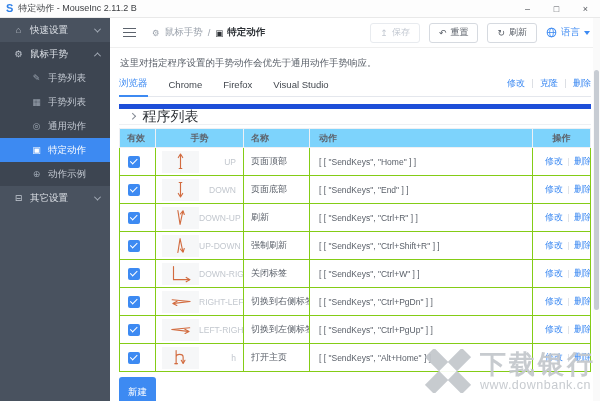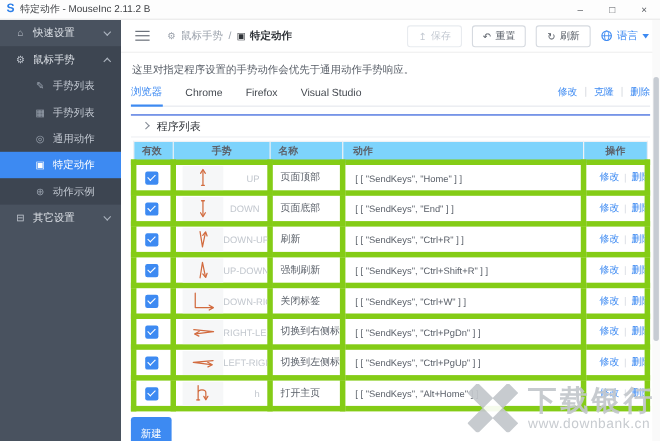--- a/index.html
+++ b/index.html
@@ -52,32 +52,32 @@
   .content { position:absolute; top:30px; left:0; right:0; bottom:0; padding:0 9px; }
   .info-text { margin:9px 0 0 1px; font-size:9.5px; color:#595f68; }
 
   .tabs-row { display:flex; align-items:flex-end; border-bottom:1px solid #e4e7ed; margin-top:7px; height:20px; }
   .tab { font-size:9.5px; color:#43484f; margin-right:21px; padding-bottom:6px; cursor:pointer; }
   .tab.active { color:var(--accent); border-bottom:2px solid var(--accent); margin-bottom:-1px; padding-bottom:5px; }
   .tab-actions { margin-left:auto; display:flex; align-items:center; gap:7px; padding-bottom:6px; font-size:9px; }
   .tab-actions a { color:var(--accent); }
   .vsep { width:1px; height:9px; background:#dcdfe4; }
 
-  .collapse-row { margin-top:7px; border-top:1px solid #1d4ed8; border-bottom:1px solid #eef0f3;
-    height:21px; display:flex; align-items:center; padding-left:11px; font-size:10px; color:#2e3237;
+  .collapse-row { margin-top:7px; border-top:5px solid #1d4ed8; border-bottom:1px solid #eef0f3;
+    height:21px; display:flex; align-items:center; padding-left:11px; font-size:14px; color:#2e3237;
     gap:8px; cursor:pointer; }
   .chev-right { width:4.5px; height:4.5px; border-right:1.2px solid #858c96; border-bottom:1.2px solid #858c96;
     transform:rotate(-45deg); }
 
   table { width:100%; border-collapse:collapse; table-layout:fixed; margin-top:3px; }
   th { background:#7dd3fc; border:1px solid #eef0f4; height:19px; font-size:9px; font-weight:bold;
     color:#5d636c; text-align:left; padding-left:7px; }
   th.c-g, th.c-o { text-align:center; padding-left:0; }
   th.c-a { padding-left:9px; }
-  td { border:5px solid #84cc16; height:28px; font-size:9px; color:#595f68; padding-left:7px;
+  td { border:1px solid #84cc16; height:28px; font-size:9px; color:#595f68; padding-left:7px;
     overflow:hidden; white-space:nowrap; }
   td.c-ck { padding-left:8px; }
   .checkbox { width:12px; height:12px; background:var(--accent); border-radius:2px; display:inline-block;
     position:relative; cursor:pointer; vertical-align:middle; }
   .checkbox .tick { position:absolute; left:3.5px; top:1.5px; width:3.5px; height:6.5px;
     border-right:1.4px solid #fff; border-bottom:1.4px solid #fff; transform:rotate(45deg); }
   td.c-g { padding:0 7px 0 6px; }
   .g-wrap { display:flex; align-items:center; }
   .g-box { width:37px; height:22px; background:#f6f7f8; display:flex; align-items:center;
     justify-content:center; flex:none; }

